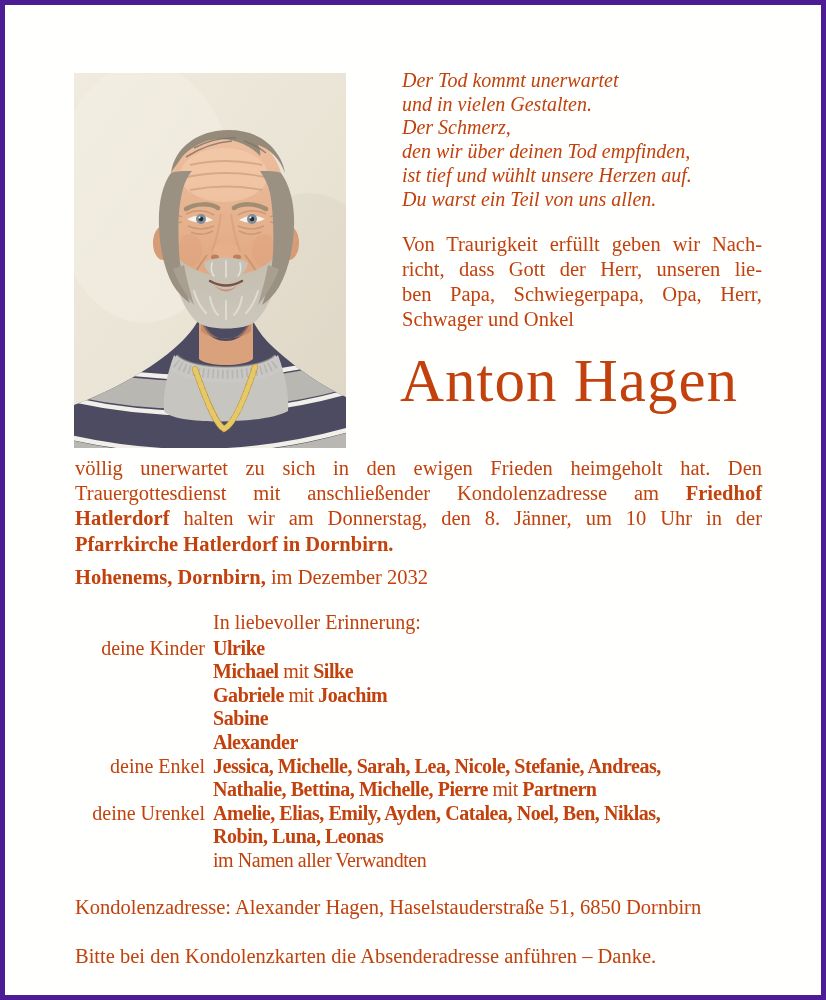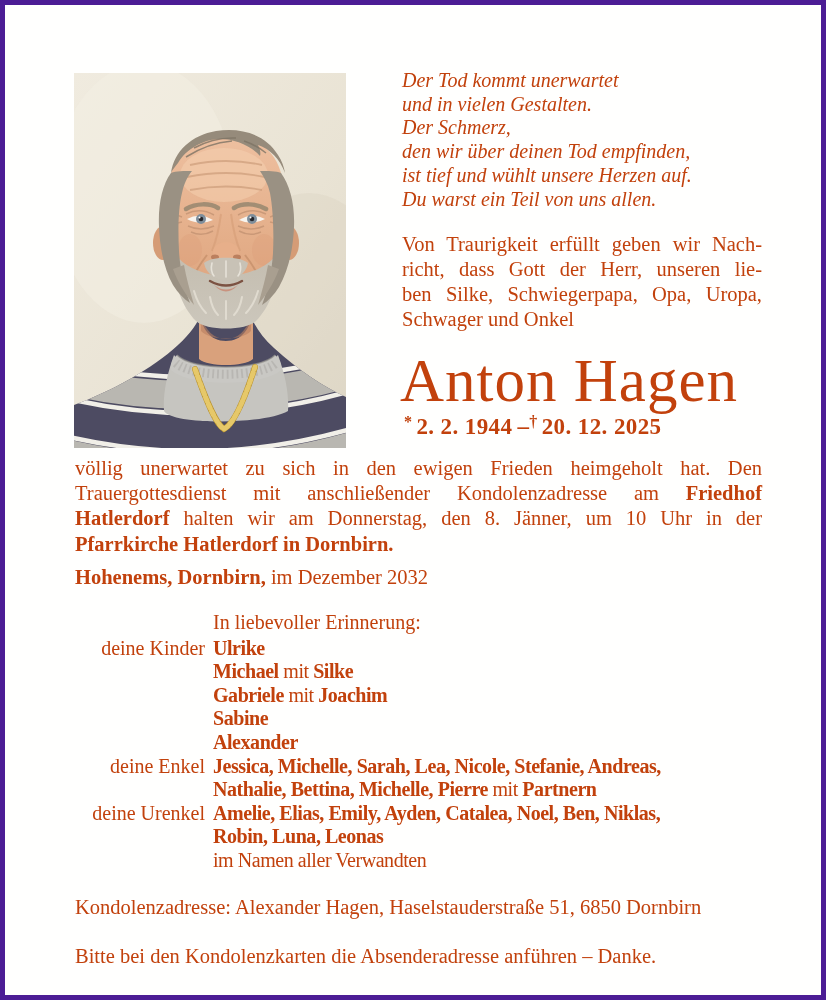--- a/index.html
+++ b/index.html
@@ -173,28 +173,25 @@
     <div>und in vielen Gestalten.</div>
     <div>Der Schmerz,</div>
     <div>den wir über deinen Tod empfinden,</div>
     <div>ist tief und wühlt unsere Herzen auf.</div>
     <div>Du warst ein Teil von uns allen.</div>
   </div>
 
   <div class="abs announcement">
     <div class="jline">Von Traurigkeit erfüllt geben wir Nach-</div>
     <div class="jline">richt, dass Gott der Herr, unseren lie-</div>
-    <div class="jline">ben Silke, Schwiegerpapa, Opa, Uropa,</div>
+    <div class="jline">ben Papa, Schwiegerpapa, Opa, Herr,</div>
     <div>Schwager und Onkel</div>
   </div>
 
   <h1 class="abs name">Anton Hagen</h1>
-  <div class="abs dates">
-    <span class="sup">*</span><span class="sp">2. 2. 1944</span><span class="pre-dash">–</span><span class="sup">†</span><span class="sp">20. 12. 2025</span>
-  </div>
 
   <div class="abs bodytext">
     <div class="jline"><span>völlig unerwartet zu sich in den ewigen Frieden heimgeholt hat. Den</span></div>
     <div class="jline"><span>Trauergottesdienst mit anschließender Kondolenzadresse am </span><span data-b="1" style="font-weight: 700;">Friedhof</span></div>
     <div class="jline"><span data-b="1" style="font-weight: 700;">Hatlerdorf</span><span> halten wir am Donnerstag, den 8. Jänner, um 10 Uhr in der</span></div>
     <div><span data-b="1" style="font-weight: 700;">Pfarrkirche Hatlerdorf in Dornbirn.</span></div>
   </div>
 
   <div class="abs dateline"><span data-b="1" style="font-weight: 700;">Hohenems, Dornbirn,</span><span> im Dezember 2032</span></div>
 

